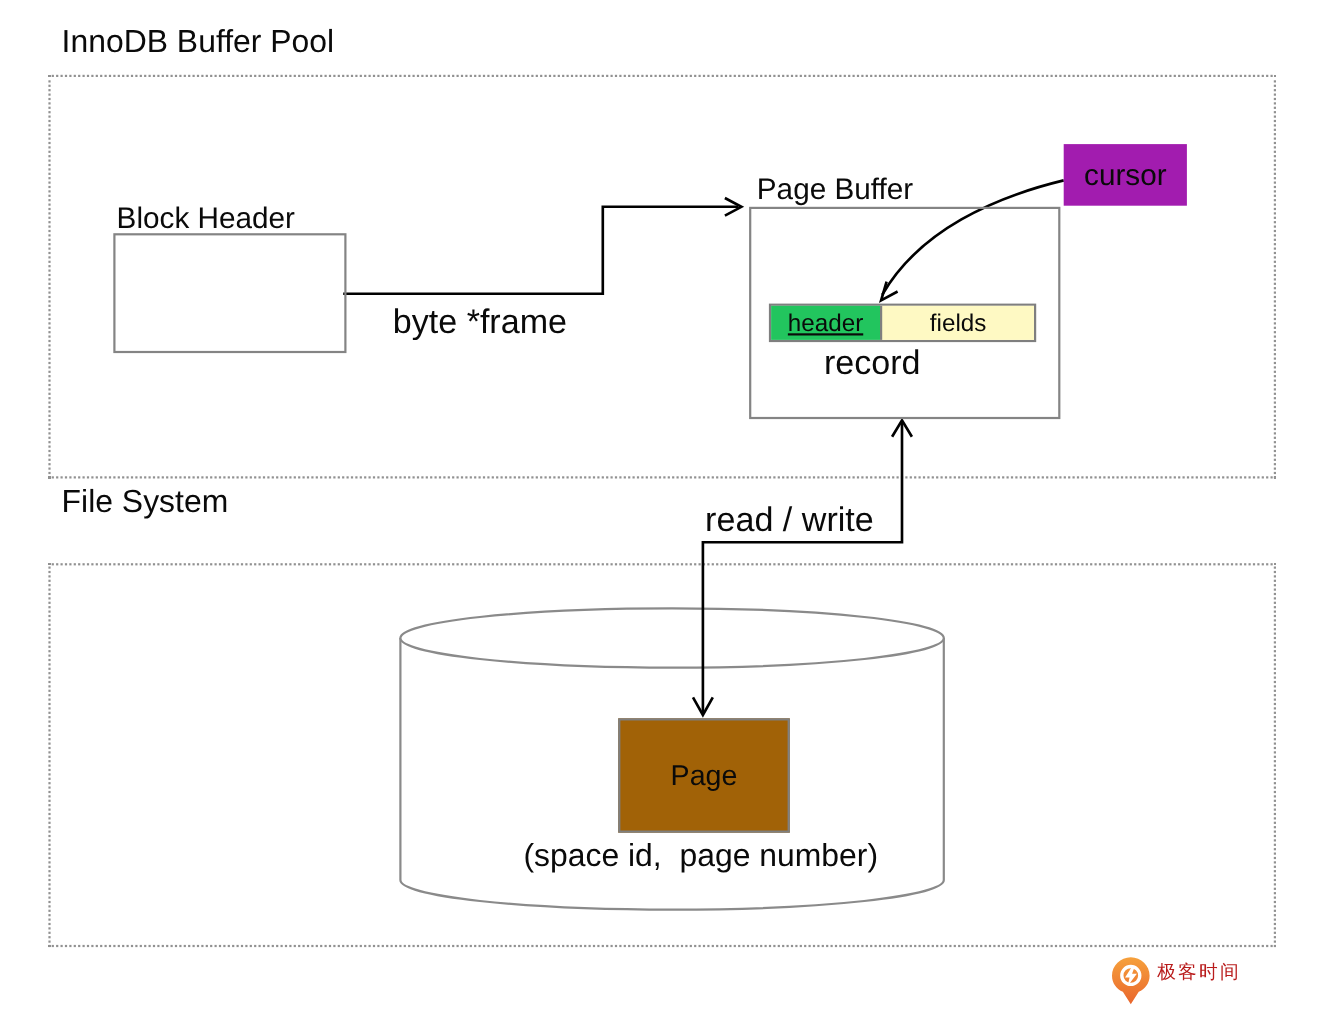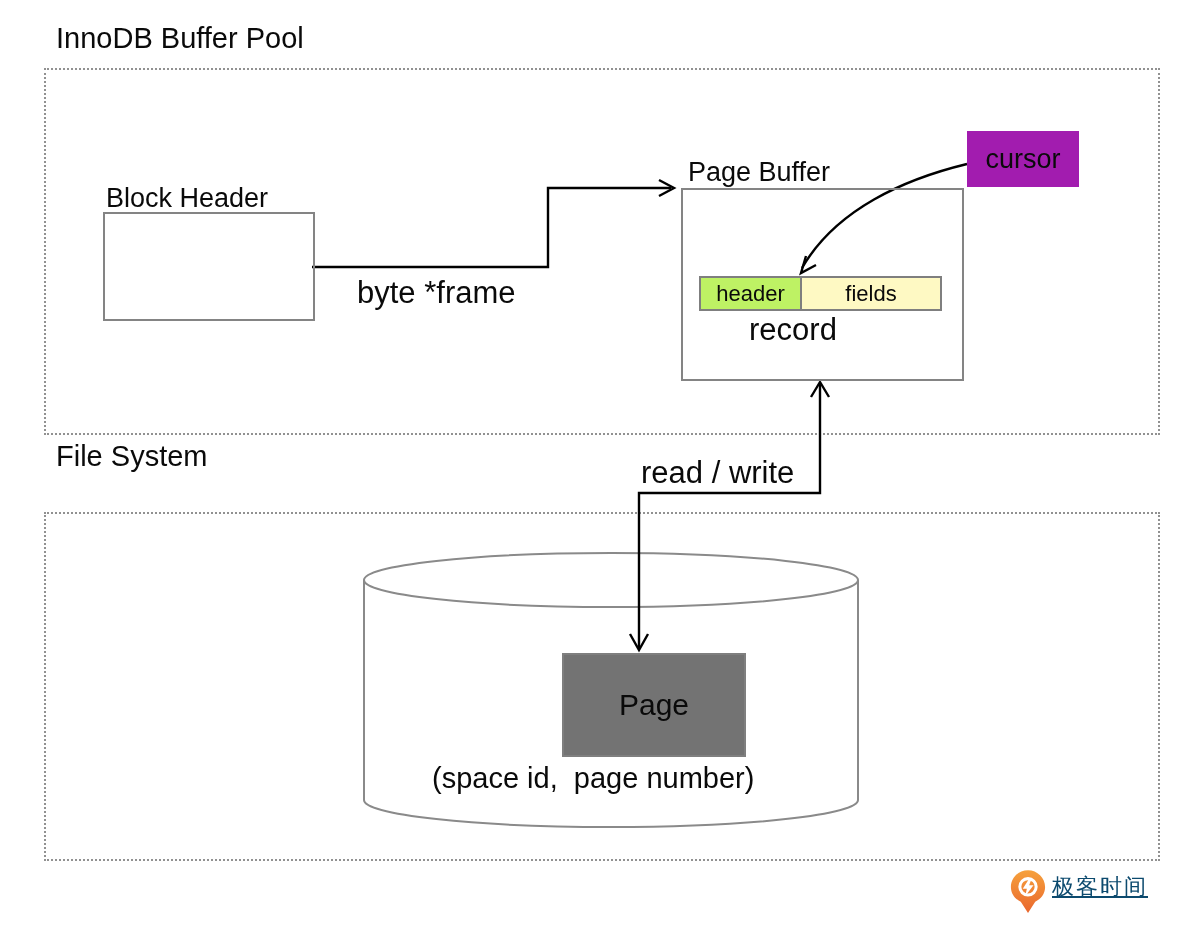--- a/index.html
+++ b/index.html
@@ -23,34 +23,34 @@
   .page-frame-box{
     width:279px;height:189px;border:2px solid #848484;background:transparent;
   }
   .record-row{
     width:243px;height:35px;display:flex;border:2px solid #7f7f7f;box-sizing:border-box;
   }
   .record-cell{
     display:flex;align-items:center;justify-content:center;
     font-size:22px;box-sizing:border-box;
   }
-  .cell-header{width:99px;background:#bef264;}
+  .cell-header{width:99px;background:#22c55e;text-decoration:underline;}
   .cell-fields{flex:1;background:#fef9c3;border-left:2px solid #7f7f7f;}
   .cursor-box{
     width:112px;height:56px;background:#a21caf;
     display:flex;align-items:center;justify-content:center;font-size:27px;
   }
   .page-box{
-    width:184px;height:104px;background:#737373;border:2px solid #7f7f7f;
+    width:156px;height:104px;background:#a16207;border:2px solid #7f7f7f;
     box-sizing:border-box;
-    display:flex;align-items:center;justify-content:center;font-size:30px;
+    display:flex;align-items:center;justify-content:center;font-size:26px;
   }
   .annotation{font-size:31px;}
-  .address-label{width:410px;text-align:left;font-size:29px;white-space:pre;}
-  .brand-text{font-size:22px;color:#0c4a6e;letter-spacing:2px;text-decoration:underline;}
+  .address-label{width:410px;text-align:center;font-size:29px;white-space:pre;}
+  .brand-text{font-size:17px;color:#b91c1c;letter-spacing:2px;}
 </style>
 </head>
 <body>
 
 <div class="dotted-region" style="left:44px;top:68px;width:1112px;height:363px;"></div>
 <div class="dotted-region" style="left:44px;top:512px;width:1112px;height:345px;"></div>
 
 <svg class="svg-layer" width="1202" height="932" viewBox="0 0 1202 932">
 
   <g>

